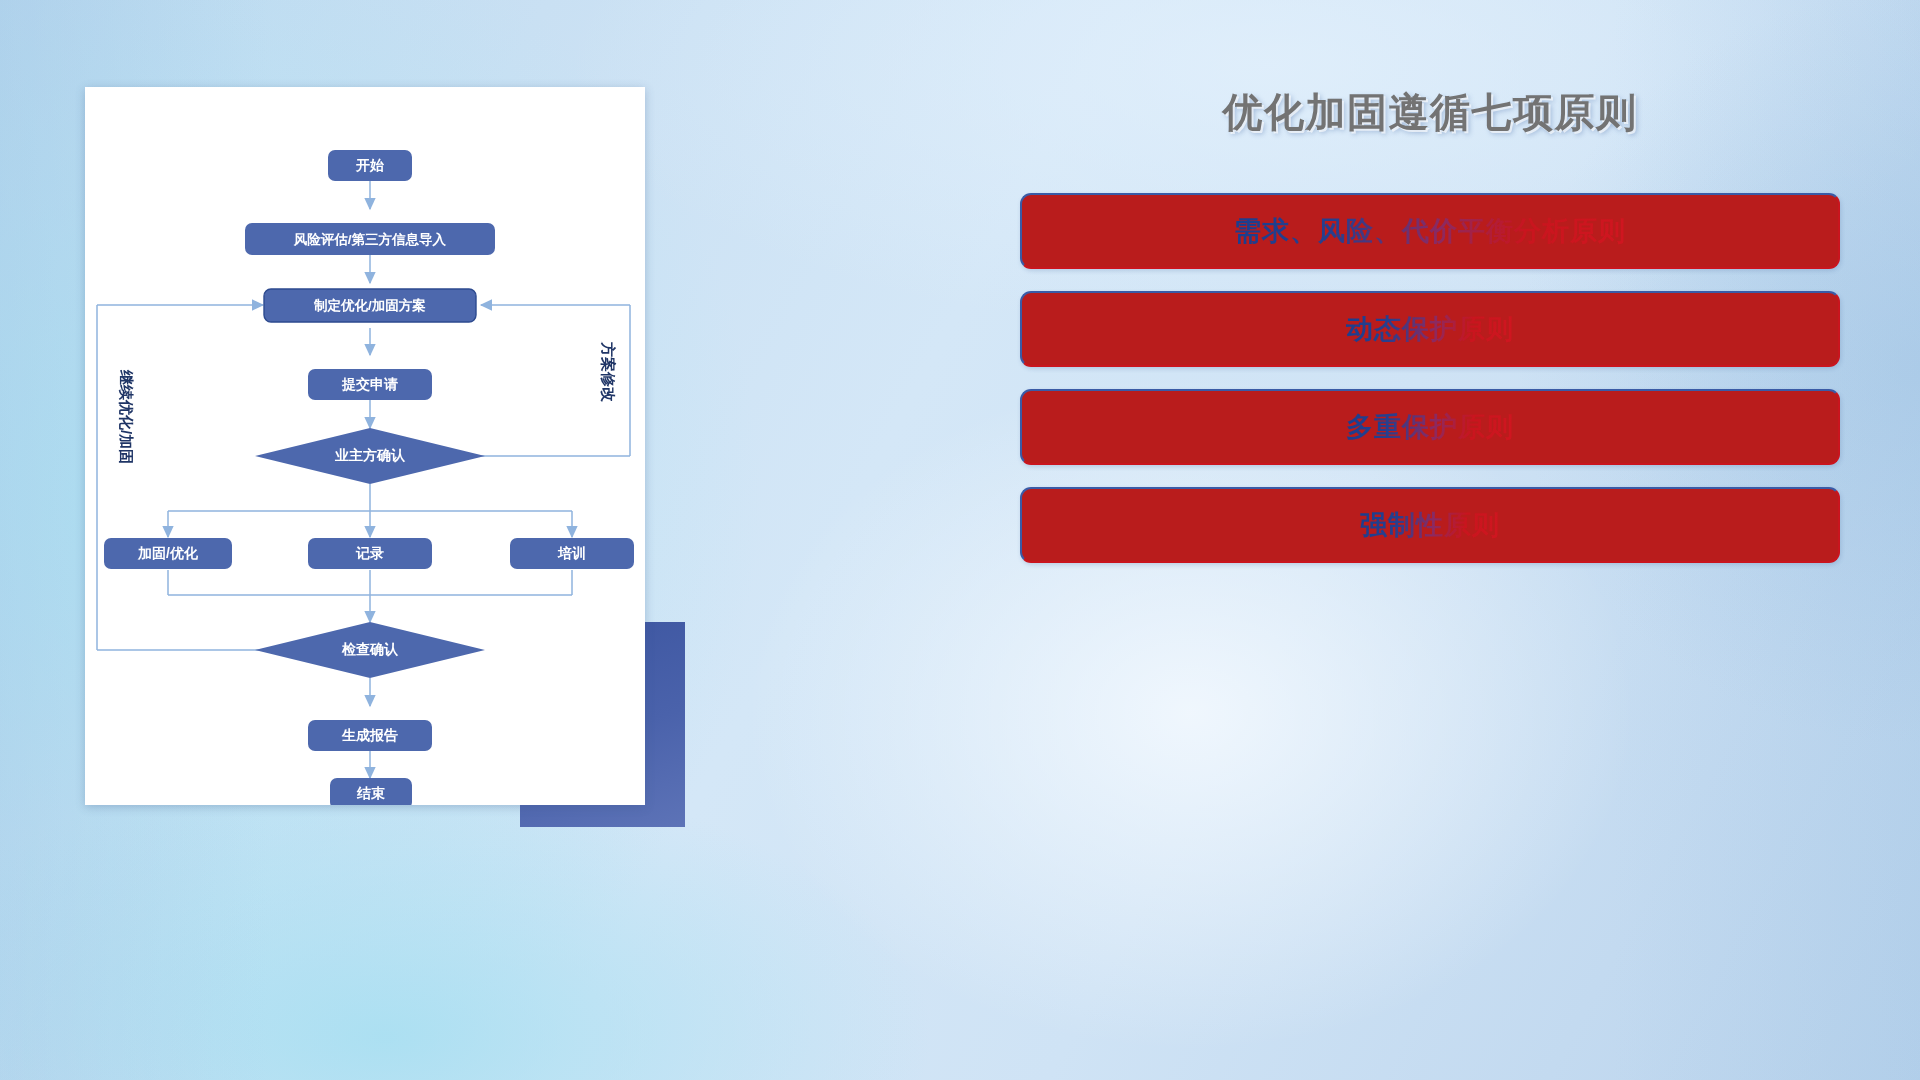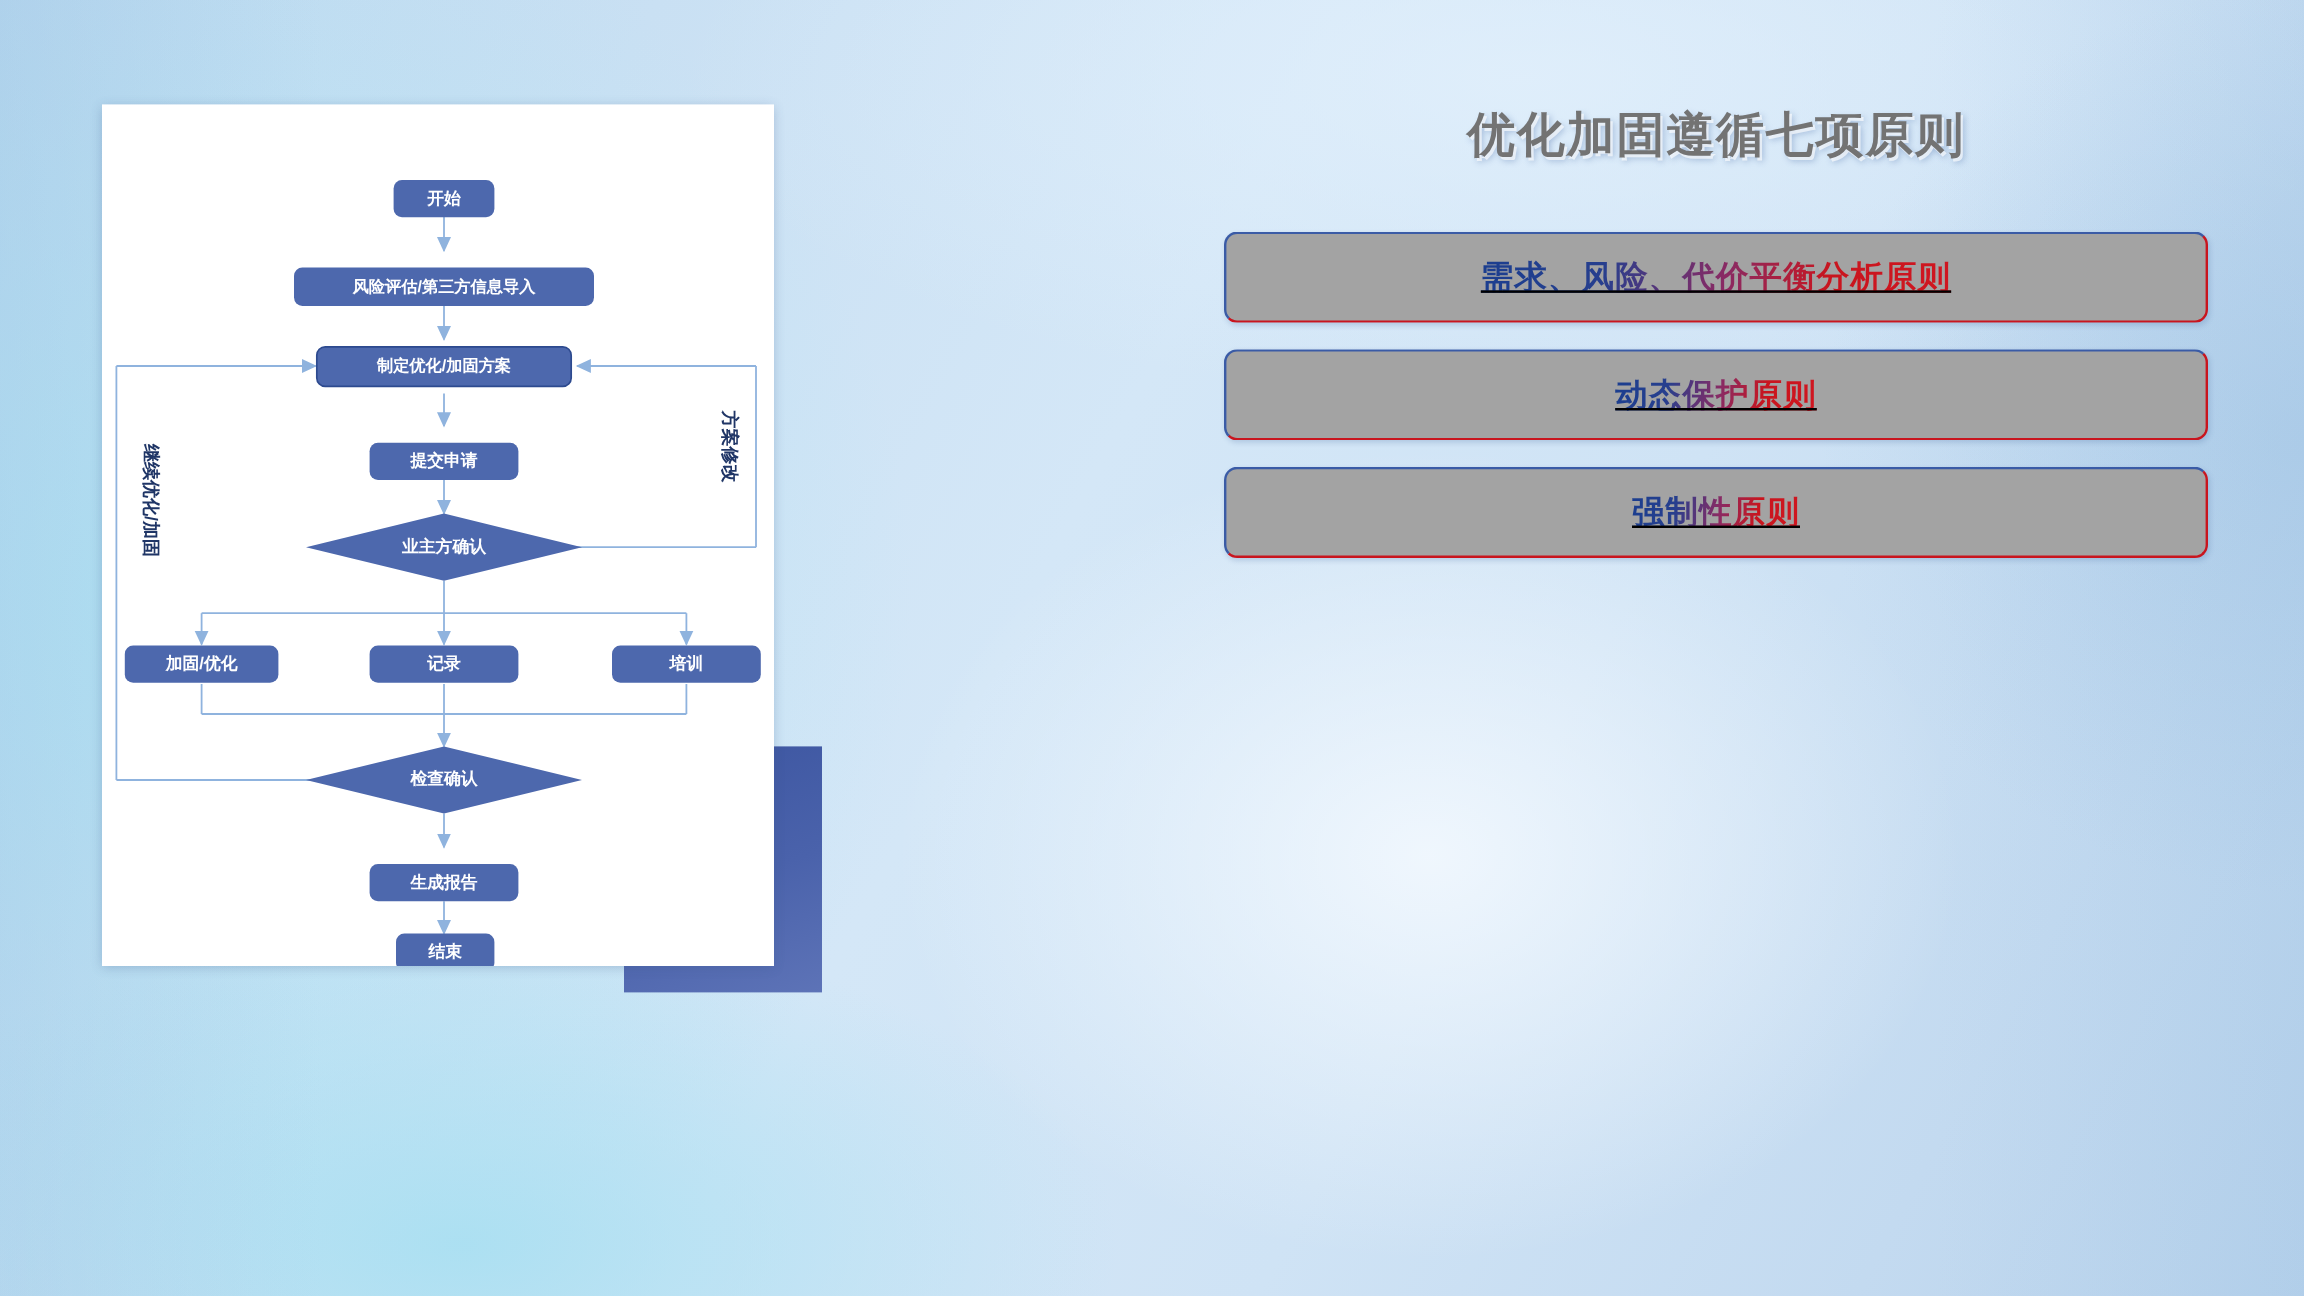--- a/index.html
+++ b/index.html
@@ -64,29 +64,28 @@
   #principles-title{
     position:absolute;left:0;top:0;width:820px;text-align:center;
     font-size:40px;font-weight:bold;letter-spacing:1.5px;
     color:#737373;
     text-shadow:2px 2px 0 rgba(255,255,255,.65), 3px 3px 5px rgba(70,105,165,.40);
     white-space:nowrap;
   }
   #cards{position:absolute;left:0;top:108px;width:820px;}
   .p-card{
     position:relative;height:76px;margin-bottom:22px;
-    background:#a3a3a3;border-radius:11px;
+    background:#b91c1c;border-radius:11px;
     border-top:2px solid #3a5ba6;
     border-left:2px solid #3a5ba6;
     border-right:2px solid #c9151e;
     border-bottom:2.6px solid #c9151e;
     box-shadow:1px 2px 4px rgba(70,105,160,.22);
     display:flex;align-items:center;justify-content:center;
     box-sizing:border-box;
-    text-decoration:underline;
   }
   .p-card .p-label{
     font-size:27px;font-weight:bold;letter-spacing:1px;white-space:nowrap;
     background:linear-gradient(100deg,#1b3e8f 0%,#273f8e 26%,#8a2a63 52%,#c9151e 74%,#d01620 100%);
     -webkit-background-clip:text;background-clip:text;
     -webkit-text-fill-color:transparent;color:#8a2a63;
   }
 </style>
 </head>
 <body>
@@ -214,16 +213,19 @@
   <div id="principles-title">优化加固遵循七项原则</div>
 
   <div id="cards">
     <div class="p-card">
       <span class="p-label">需求、风险、代价平衡分析原则</span>
     </div>
     <div class="p-card">
       <span class="p-label">动态保护原则</span>
     </div>
     <div class="p-card">
+      <span class="p-label">多重保护原则</span>
+    </div>
+    <div class="p-card">
       <span class="p-label">强制性原则</span>
     </div>
   </div>
 </div>
 
 </body></html>

